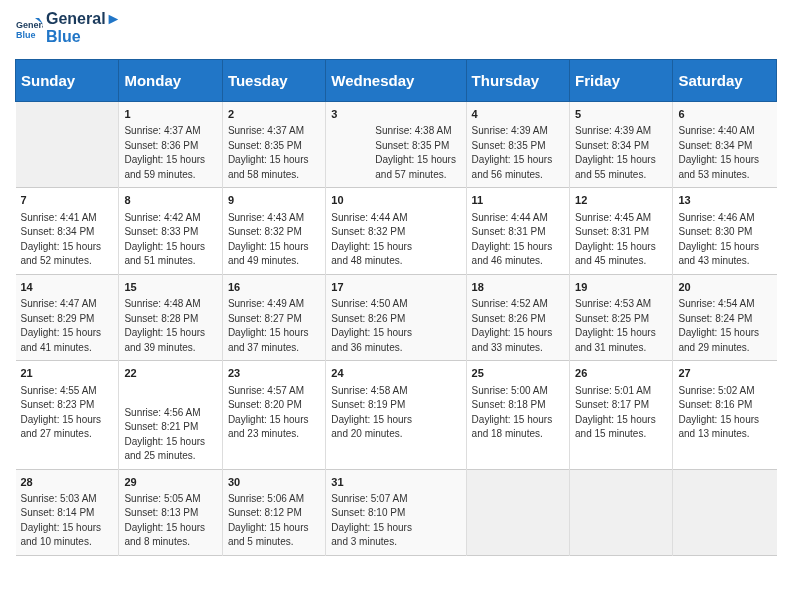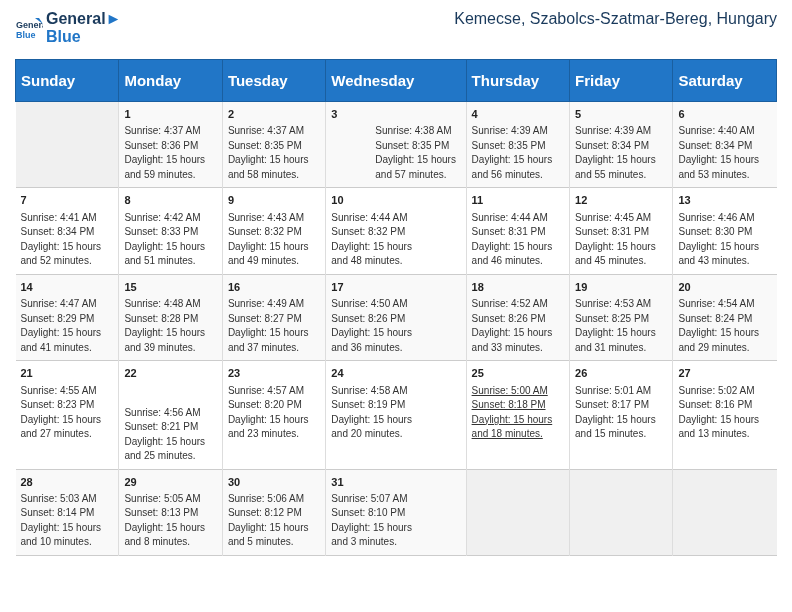--- a/index.html
+++ b/index.html
@@ -101,21 +101,20 @@
       <polygon points="20,4 28,10 24,4" fill="#2176c7"></polygon>
     </svg>
     <div>
       <div>
         <span style="font-size:16px;font-weight:bold;color:#1a3a5c;">General</span><span style="font-size:16px;font-weight:bold;color:#2176c7;">►</span><br>
         <span style="font-size:16px;font-weight:bold;color:#2176c7;">Blue</span>
       </div>
     </div>
   </div>
   <div class="title-section">
-    <div class="location-title">Kemecse, Szabolcs-Szatmar-Bereg, Hungary</div>
   </div>
 </div>
 
 <table>
   <thead>
     <tr>
     <th>Sunday</th>
         <th>Monday</th>
         <th>Tuesday</th>
         <th>Wednesday</th>
@@ -296,21 +295,21 @@
         </td>
         <td>
           <span class="day-num">24</span>
           <div class="day-detail" style="white-space: pre-line;">Sunrise: 4:58 AM
 Sunset: 8:19 PM
 Daylight: 15 hours
 and 20 minutes.</div>
         </td>
         <td>
           <span class="day-num">25</span>
-          <div class="day-detail" style="white-space: pre-line; text-decoration: underline;">Sunrise: 5:00 AM
+          <div class="day-detail" style="white-space: pre-line;">Sunrise: 5:00 AM
 Sunset: 8:18 PM
 Daylight: 15 hours
 and 18 minutes.</div>
         </td>
         <td>
           <span class="day-num">26</span>
           <div class="day-detail" style="white-space: pre-line;">Sunrise: 5:01 AM
 Sunset: 8:17 PM
 Daylight: 15 hours
 and 15 minutes.</div>

